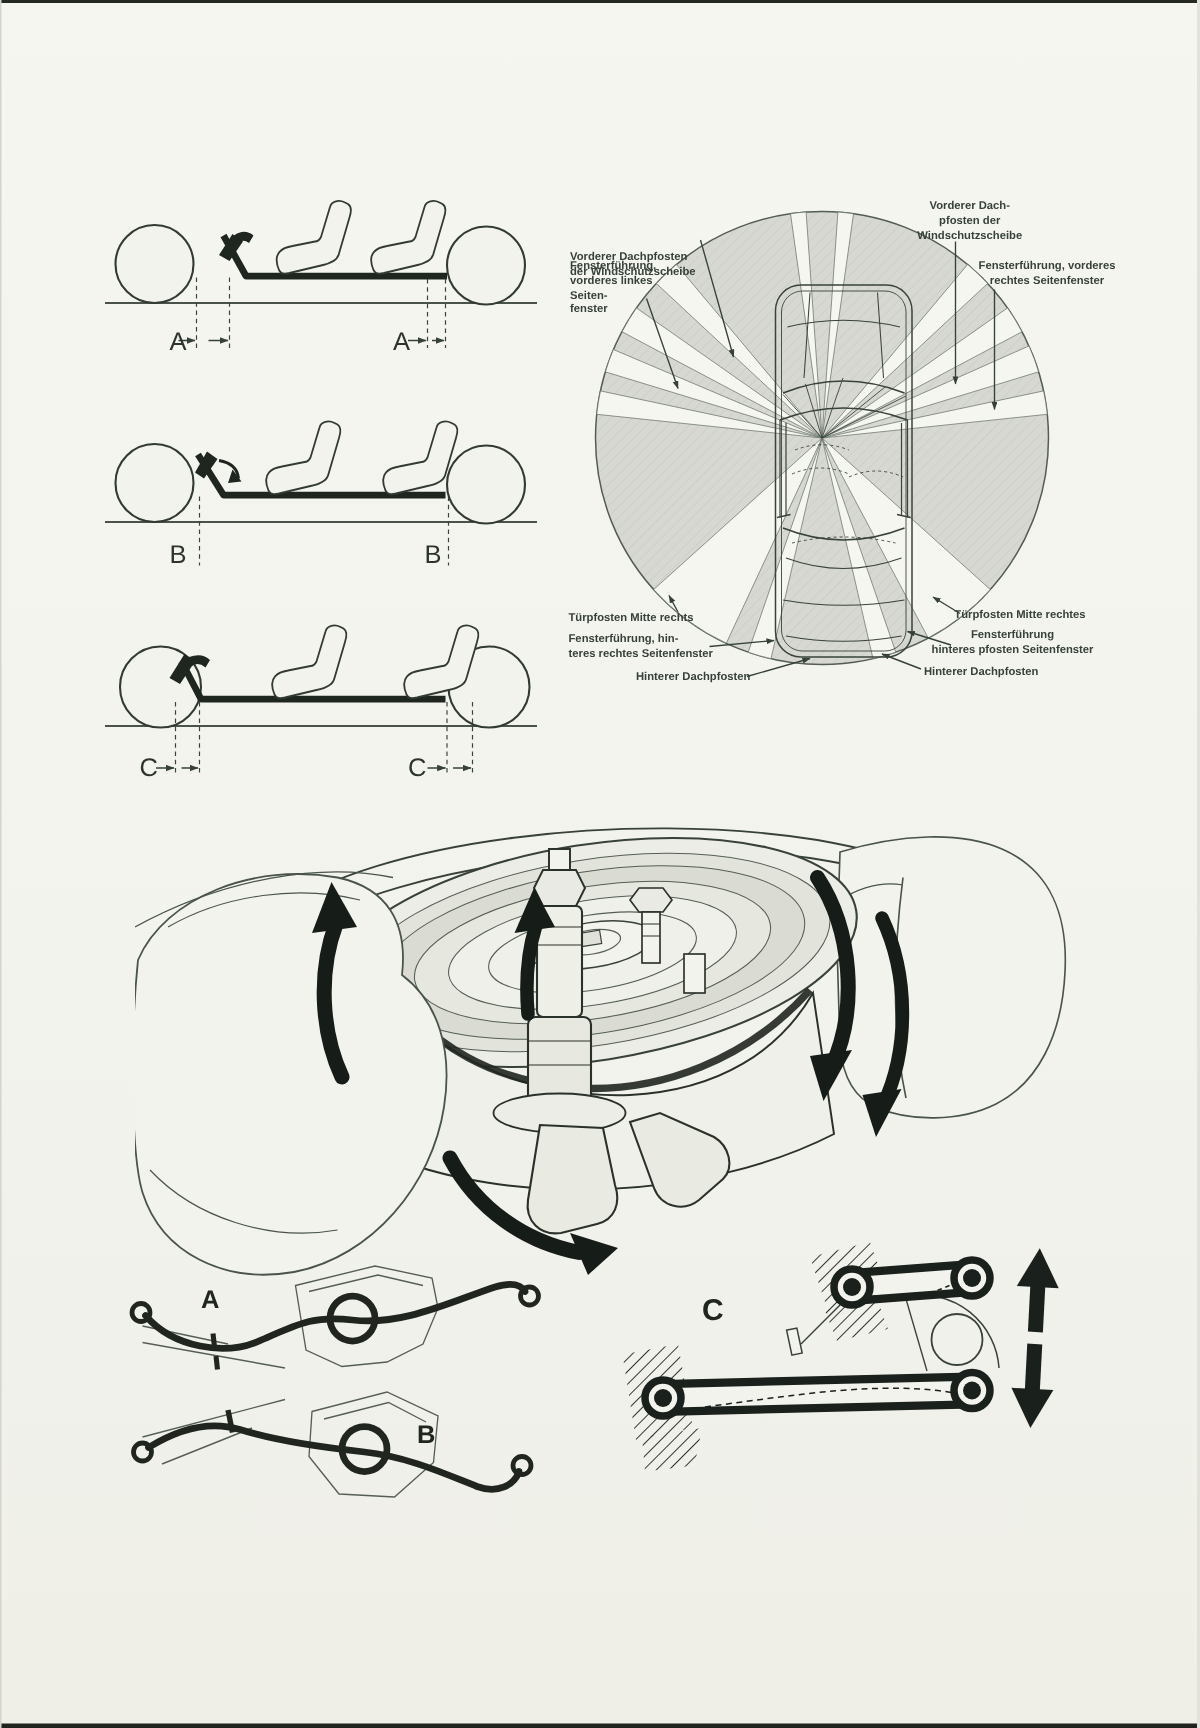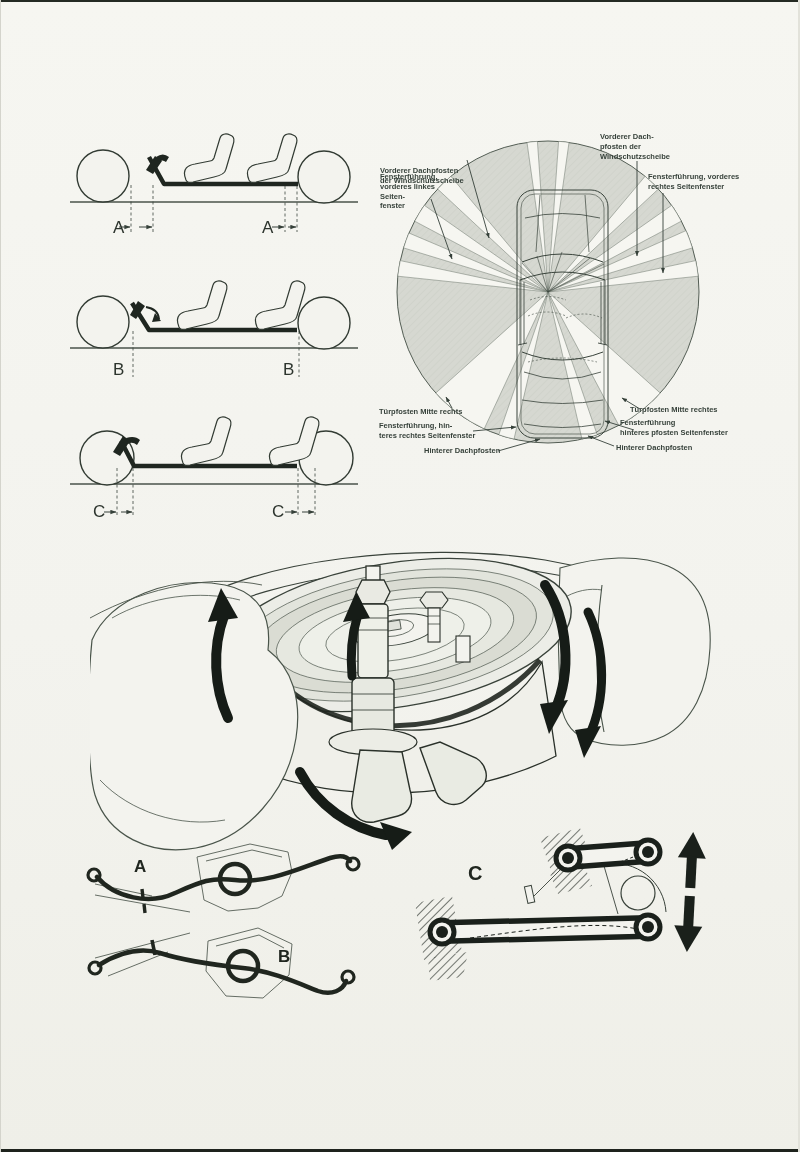--- a/index.html
+++ b/index.html
@@ -7,21 +7,21 @@
        font-family:"Liberation Sans",sans-serif;}
   .page{position:absolute;inset:0;
         background:linear-gradient(180deg,#f6f6f1 0%,#f3f3ee 55%,#efefe8 100%);}
   .edge-top{position:absolute;left:0;top:0;width:800px;height:2px;background:#242a23;}
   .edge-bottom{position:absolute;left:0;bottom:0;width:800px;height:3px;background:#1e231d;}
   .edge-left{position:absolute;left:0;top:0;width:1px;height:1152px;background:#d4d4cc;}
   .edge-right{position:absolute;right:0;top:0;width:2px;height:1152px;background:#e2e2da;}
   .fig{position:absolute;}
   .vlabel{position:absolute;font:700 7.5px/1.3 "Liberation Sans",sans-serif;
           color:#36413a;white-space:pre-line;letter-spacing:0;}
-  .r{text-align:left;}
+  .r{text-align:center;}
   svg text{font-family:"Liberation Sans",sans-serif;}
 </style>
 </head>
 <body>
 
 <div class="page">
   <div class="edge-top"></div>
   <div class="edge-bottom"></div>
   <div class="edge-left"></div>
   <div class="edge-right"></div>

